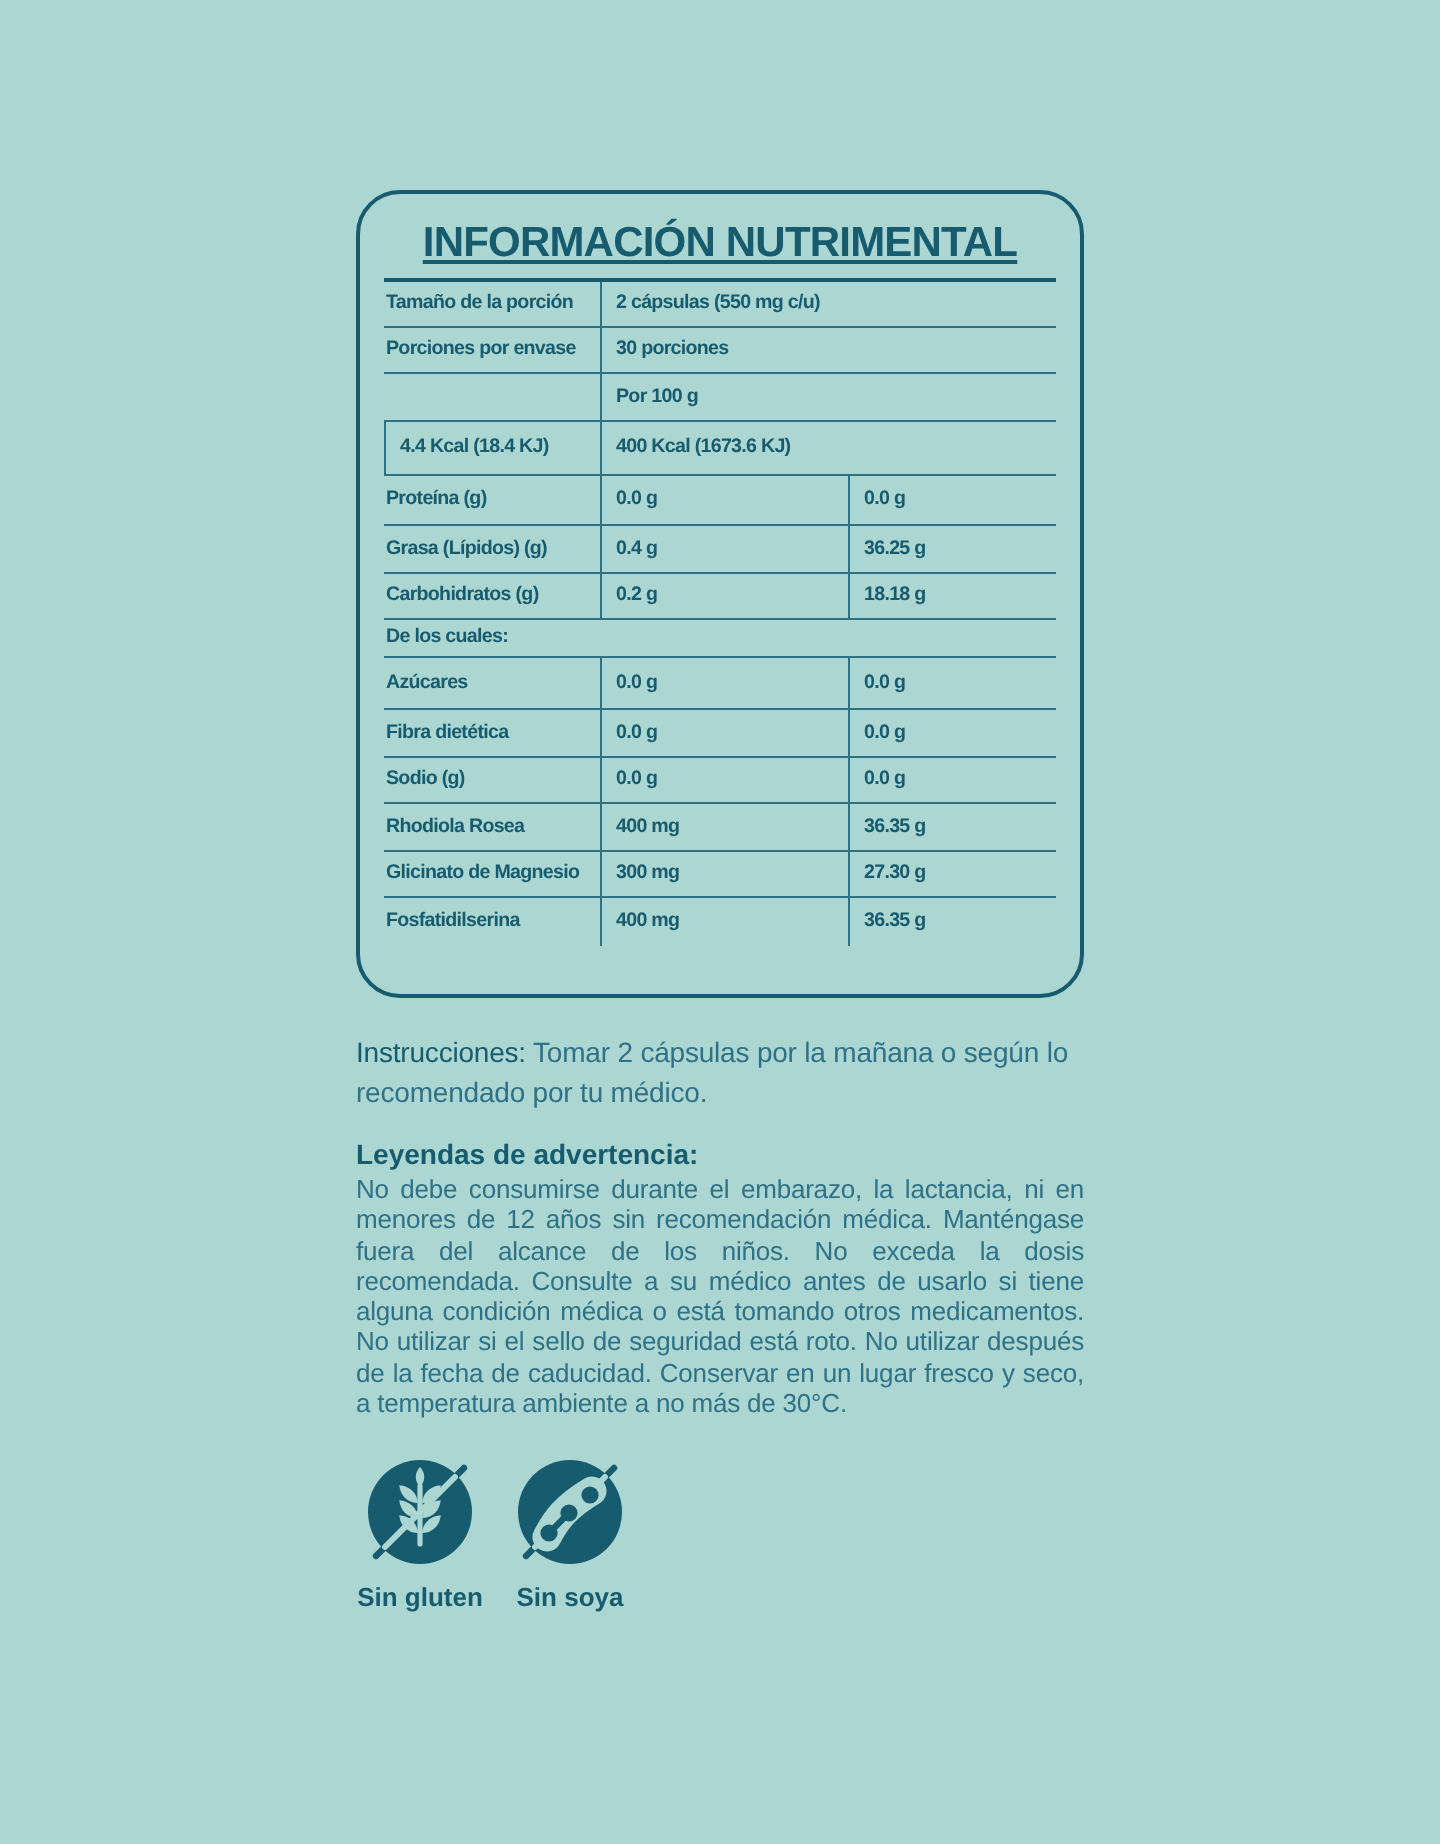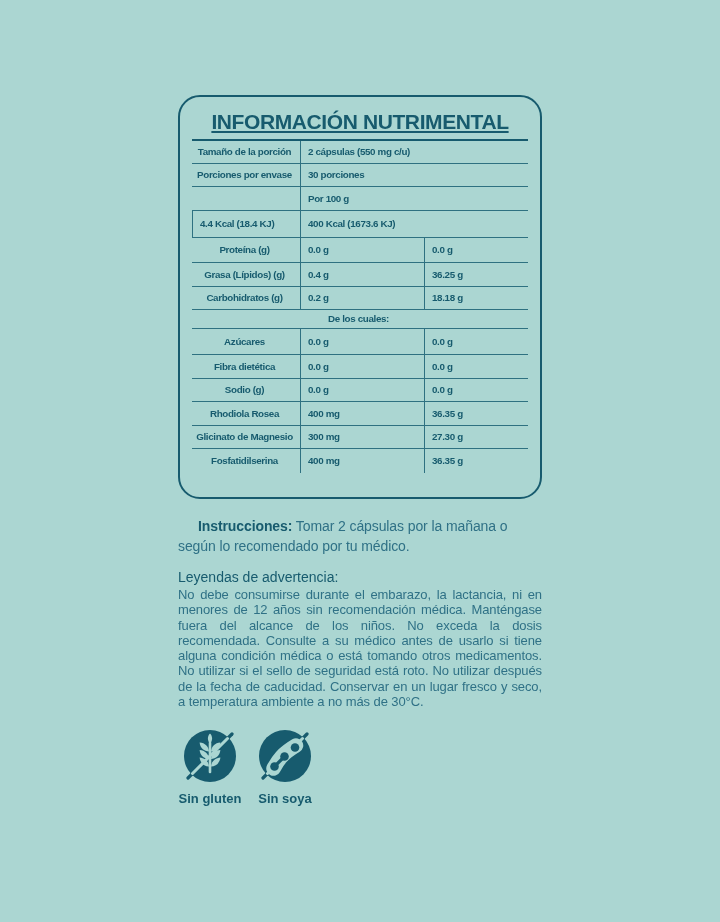--- a/index.html
+++ b/index.html
@@ -22,41 +22,41 @@
     margin:0 0 5px; text-align:center;
     font-size:21px; font-weight:700; letter-spacing:-0.4px;
     color:var(--primary,#175b6e);
     text-decoration:underline;
   }
   .nt{
     border-top:2px solid var(--primary,#175b6e);
     color:var(--primary,#175b6e);
     font-size:9.8px; font-weight:700; letter-spacing:-0.35px;
   }
-  .row{display:grid; align-items:center; border-bottom:1.4px solid var(--rule,#2e7181);text-align:center;}
+  .row{display:grid; align-items:center; border-bottom:1.4px solid var(--rule,#2e7181);}
   .row.last{border-bottom:none;}
   .cols1{grid-template-columns:1fr;}
   .cols2{grid-template-columns:108px 1fr;}
   .cols3{grid-template-columns:108px 124px 1fr;}
   .cl{padding:2px 4px 2px 1px; line-height:1.15;}
   .cv{
     align-self:stretch; display:flex; align-items:center;
     border-left:1.4px solid var(--rule,#2e7181);
     padding:2px 2px 2px 7px; line-height:1.15;
   }
   .h18{min-height:18px}.h22{min-height:22px}.h23{min-height:23px}
   .h24{min-height:24px}.h25{min-height:25px}.h26{min-height:26px}
 
   
   .para{
     margin:0 0 13px; font-size:14px; line-height:20px;
     color:var(--body-text,#2f7186); letter-spacing:-0.1px;
   }
-  .b{font-weight:700; color:var(--primary,#175b6e);margin-left:20px;}
-  .warn-label{font-size:14px; line-height:17px; font-weight:400; color:var(--primary,#175b6e);}
+  .b{font-weight:400; color:var(--primary,#175b6e);}
+  .warn-label{font-size:14px; line-height:17px; font-weight:700; color:var(--primary,#175b6e);}
   .warn-text{
     margin:1px 0 0; font-size:13px; line-height:15.3px;
     text-align:justify; color:var(--body-text,#2f7186); letter-spacing:-0.1px;
   }
 
   
   .badges{display:flex; gap:11px; margin-top:15px;}
   .badge{display:flex; flex-direction:column; align-items:center; width:64px;}
   .badge svg{display:block;}
   .badge-label{

